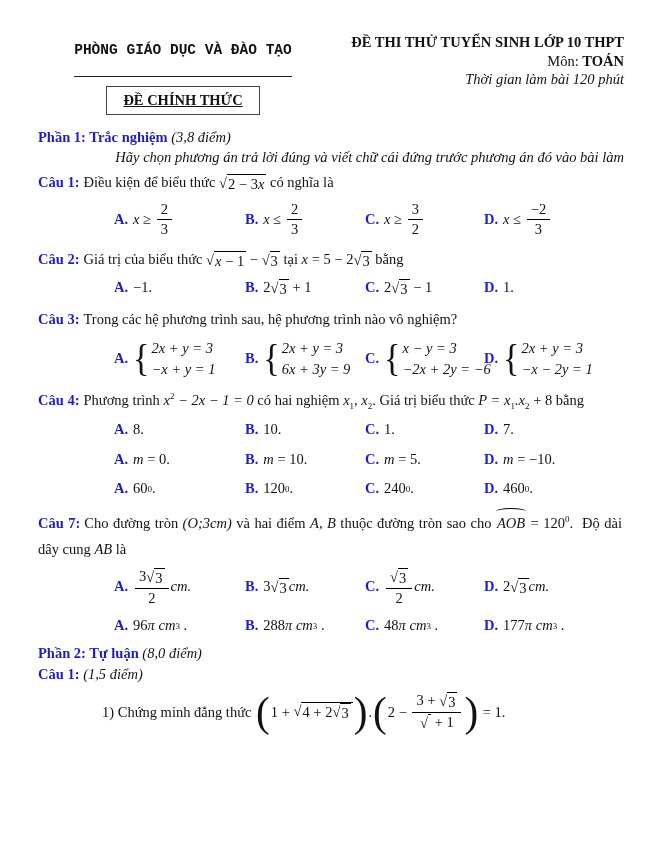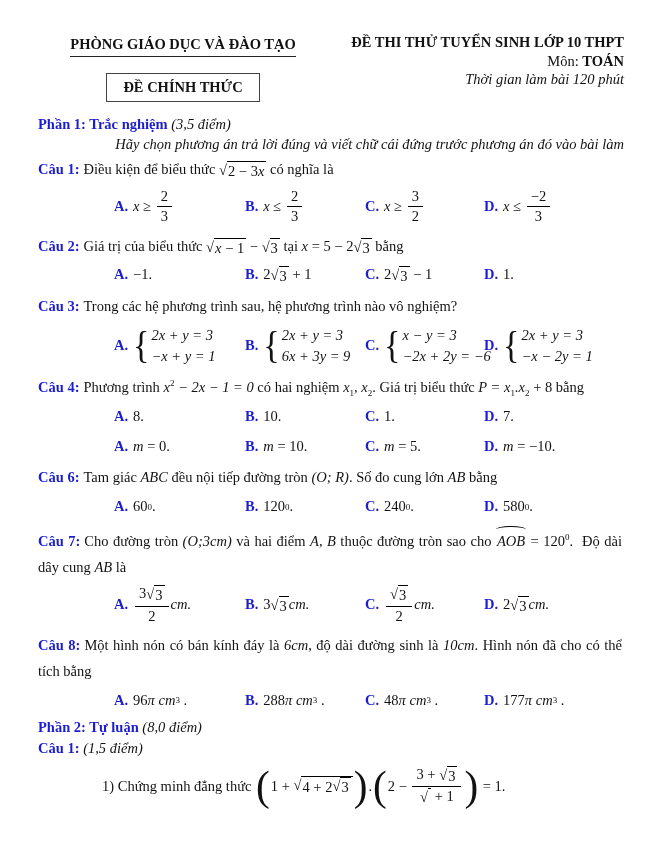--- a/index.html
+++ b/index.html
@@ -12,25 +12,25 @@
     padding: 34px 34px 0 38px;
     outline: 1px solid #e6e6e6;
   }
   
   .header { display: flex; margin-bottom: 14px; }
   .h-left { width: 290px; text-align: center; flex: none; }
   .h-right { flex: 1; text-align: right; }
   .h-left .org { letter-spacing: .1px; }
   .h-left .dept {
     font-weight: bold; display: inline-block;
-    padding-bottom: 3px; border-bottom: 1.4px solid #222; margin-top: 2px;
+    padding-bottom: 18px; border-bottom: 1.4px solid #222; margin-top: 8px; font-family: Liberation Mono, monospace;
   }
   .official-box {
     display: inline-block; border: 1.5px solid #444;
-    font-weight: bold; padding: 5px 16px; margin-top: 16px;
+    font-weight: bold; padding: 5px 16px; margin-top: 9px; text-decoration: underline;
   }
   .h-right .t1, .h-right .t2 { font-weight: bold; }
   .h-right .t2 { margin-top: 2px; }
   .h-right .subj { margin-top: 2px; }
   .h-right .subj b { font-weight: bold; }
   .h-right .time { font-style: italic; margin-top: 1px; }
   
   .part-head { margin: 4px 0 2px; }
   .blue-label { color: var(--blue); font-weight: bold; }
   .pts { font-style: italic; }
@@ -45,21 +45,21 @@
   }
   .opt { display: flex; align-items: center; white-space: nowrap; line-height: 1.5; }
   .okey { color: var(--blue); font-weight: bold; margin-right: 5px; }
   
   .mt { white-space: pre-wrap; }
   .mi { font-style: italic; white-space: pre-wrap; }
   sup { font-size: .62em; line-height: 0; }
   sub { font-size: .62em; line-height: 0; }
   .sqrt { display: inline-flex; align-items: flex-start; white-space: nowrap; vertical-align: -1px; }
   .sqrt .rad { line-height: 1.25; }
-  .sqrt .vin { border-top: 1.2px solid #000; padding: 0 2px 0 1px; line-height: 1.25; display: inline-flex; align-items: center; }
+  .sqrt .vin { border-top: 1.2px solid #000; padding: 0 2px 0 1px; line-height: 1.25; display: inline-flex; align-items: flex-start; }
   .frac {
     display: inline-flex; flex-direction: column; text-align: center;
     vertical-align: middle; line-height: 1.2; margin: 0 2px;
   }
   .frac .num { border-bottom: 1.2px solid #000; padding: 0 4px 1px; display: inline-flex; justify-content: center; }
   .frac .den { padding: 1px 4px 0; }
   .sys { display: inline-flex; align-items: center; vertical-align: middle; }
   .sys .brace {
     font-size: 235%; font-weight: 300; line-height: .8;
     transform: scaleY(1.1); margin-right: 2px;
@@ -87,21 +87,21 @@
   </div>
   <div class="h-right">
     <div class="t1">ĐỀ THI THỬ TUYỂN SINH LỚP 10 THPT</div>
     <div class="subj"><span>Môn: </span><b>TOÁN</b></div>
     <div class="time">Thời gian làm bài 120 phút</div>
   </div>
 </div>
 
 <div class="part-head">
   <span class="blue-label">Phần 1: Trắc nghiệm</span>
-  <span class="pts">(3,5 điểm)</span>
+  <span class="pts">(3,8 điểm)</span>
 </div>
 <div class="instruction">Hãy chọn phương án trả lời đúng và viết chữ cái đứng trước phương án đó vào bài làm</div>
 
 <div>
     <div class="question">
       <div class="stem"><span class="qlabel">Câu 1:</span><span class="mt">Điều kiện để biểu thức </span><span class="sqrt">
           <span class="rad">√</span>
           <span class="vin">
             <span class="mt">2 − 3</span>
             <span class="mi">x</span>
@@ -289,21 +289,20 @@
           <span class="mt"> = 5.</span>
         </div>
         <div class="opt">
           <span class="okey">D.</span>
           <span class="mi">m</span>
           <span class="mt"> = −10.</span>
         </div>
       </div>
     </div>
     <div class="question">
-      <div class="stem"><span class="qlabel">Câu 6:</span><span class="mt">Tam giác </span><span class="mi">ABC</span><span class="mt"> đều nội tiếp đường tròn </span><span class="mi">(O; R)</span><span class="mt">. Số đo cung lớn </span><span class="mi">AB</span><span class="mt"> bằng</span></div>
       <div class="opts">
         <div class="opt">
           <span class="okey">A.</span>
           <span class="mt">60</span>
           <sup>0</sup>
           <span class="mt">.</span>
         </div>
         <div class="opt">
           <span class="okey">B.</span>
           <span class="mt">120</span>
@@ -311,21 +310,21 @@
           <span class="mt">.</span>
         </div>
         <div class="opt">
           <span class="okey">C.</span>
           <span class="mt">240</span>
           <sup>0</sup>
           <span class="mt">.</span>
         </div>
         <div class="opt">
           <span class="okey">D.</span>
-          <span class="mt">580</span>
+          <span class="mt">460</span>
           <sup>0</sup>
           <span class="mt">.</span>
         </div>
       </div>
     </div>
     <div class="question">
       <div class="stem"><span class="qlabel">Câu 7:</span><span class="mt">Cho đường tròn </span><span class="mi">(O;3cm)</span><span class="mt"> và hai điểm </span><span class="mi">A, B</span><span class="mt"> thuộc đường tròn sao cho </span><span class="hat">AOB</span><span class="mt"> = 120</span><sup>0</sup><span class="mt">.  Độ dài dây cung </span><span class="mi">AB</span><span class="mt"> là</span></div>
       <div class="opts">
         <div class="opt">
           <span class="okey">A.</span>
@@ -376,21 +375,20 @@
             <span class="rad">√</span>
             <span class="vin">
               <span class="mt">3</span>
             </span>
           </span>
           <span class="mi">cm.</span>
         </div>
       </div>
     </div>
     <div class="question">
-      <div class="stem"><span class="qlabel">Câu 8:</span><span class="mt">Một hình nón có bán kính đáy là </span><span class="mi">6cm</span><span class="mt">, độ dài đường sinh là </span><span class="mi">10cm</span><span class="mt">. Hình nón đã cho có thể tích bằng</span></div>
       <div class="opts">
         <div class="opt">
           <span class="okey">A.</span>
           <span class="mt">96</span>
           <span class="mi">π cm</span>
           <sup>3</sup>
           <span class="mt"> .</span>
         </div>
         <div class="opt">
           <span class="okey">B.</span>

